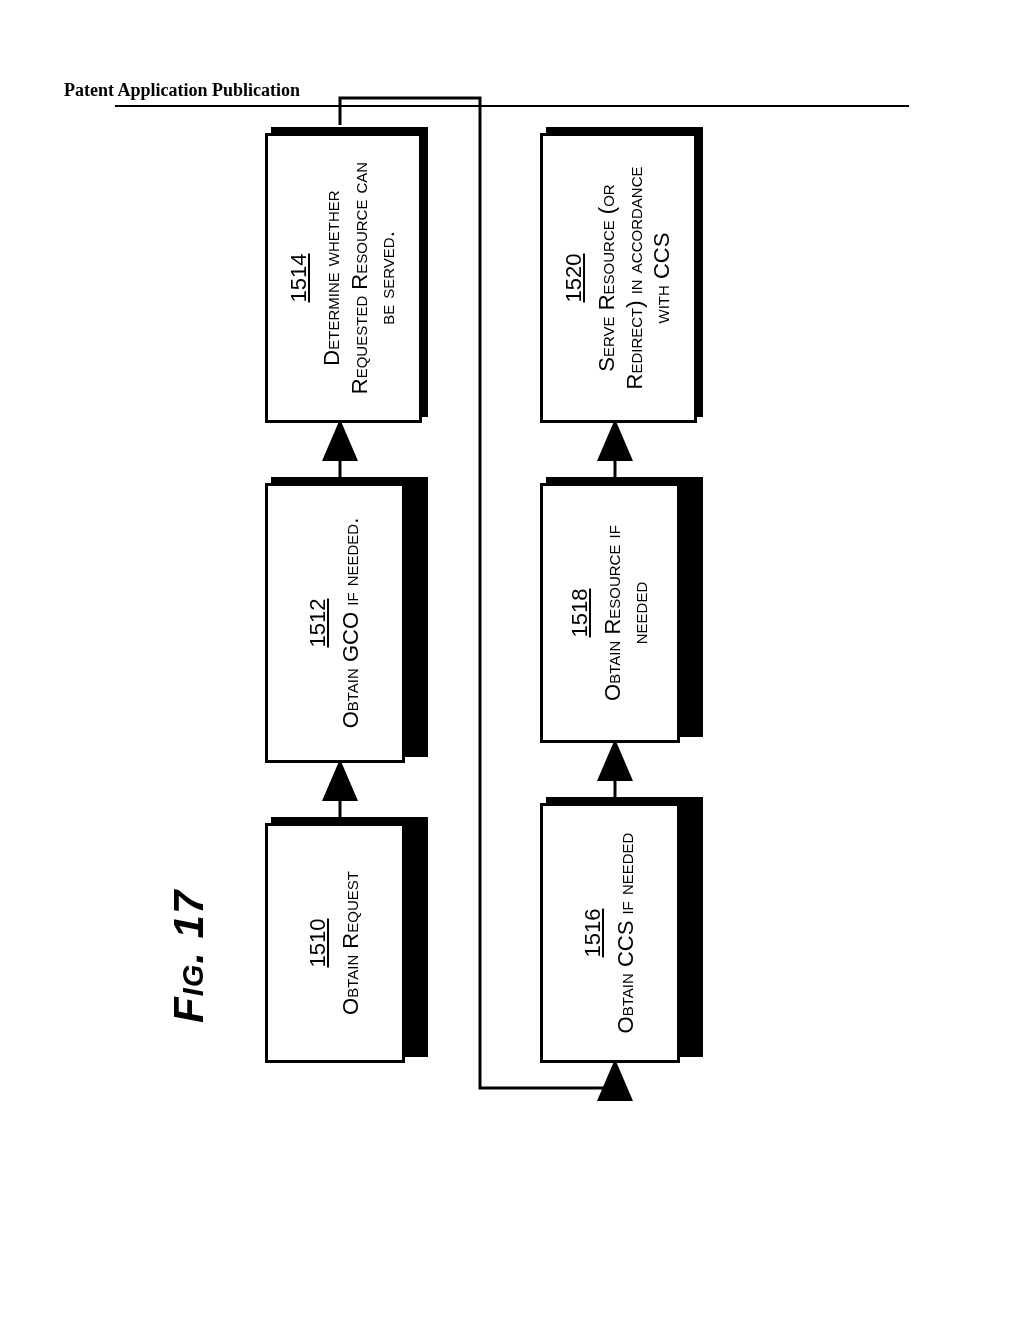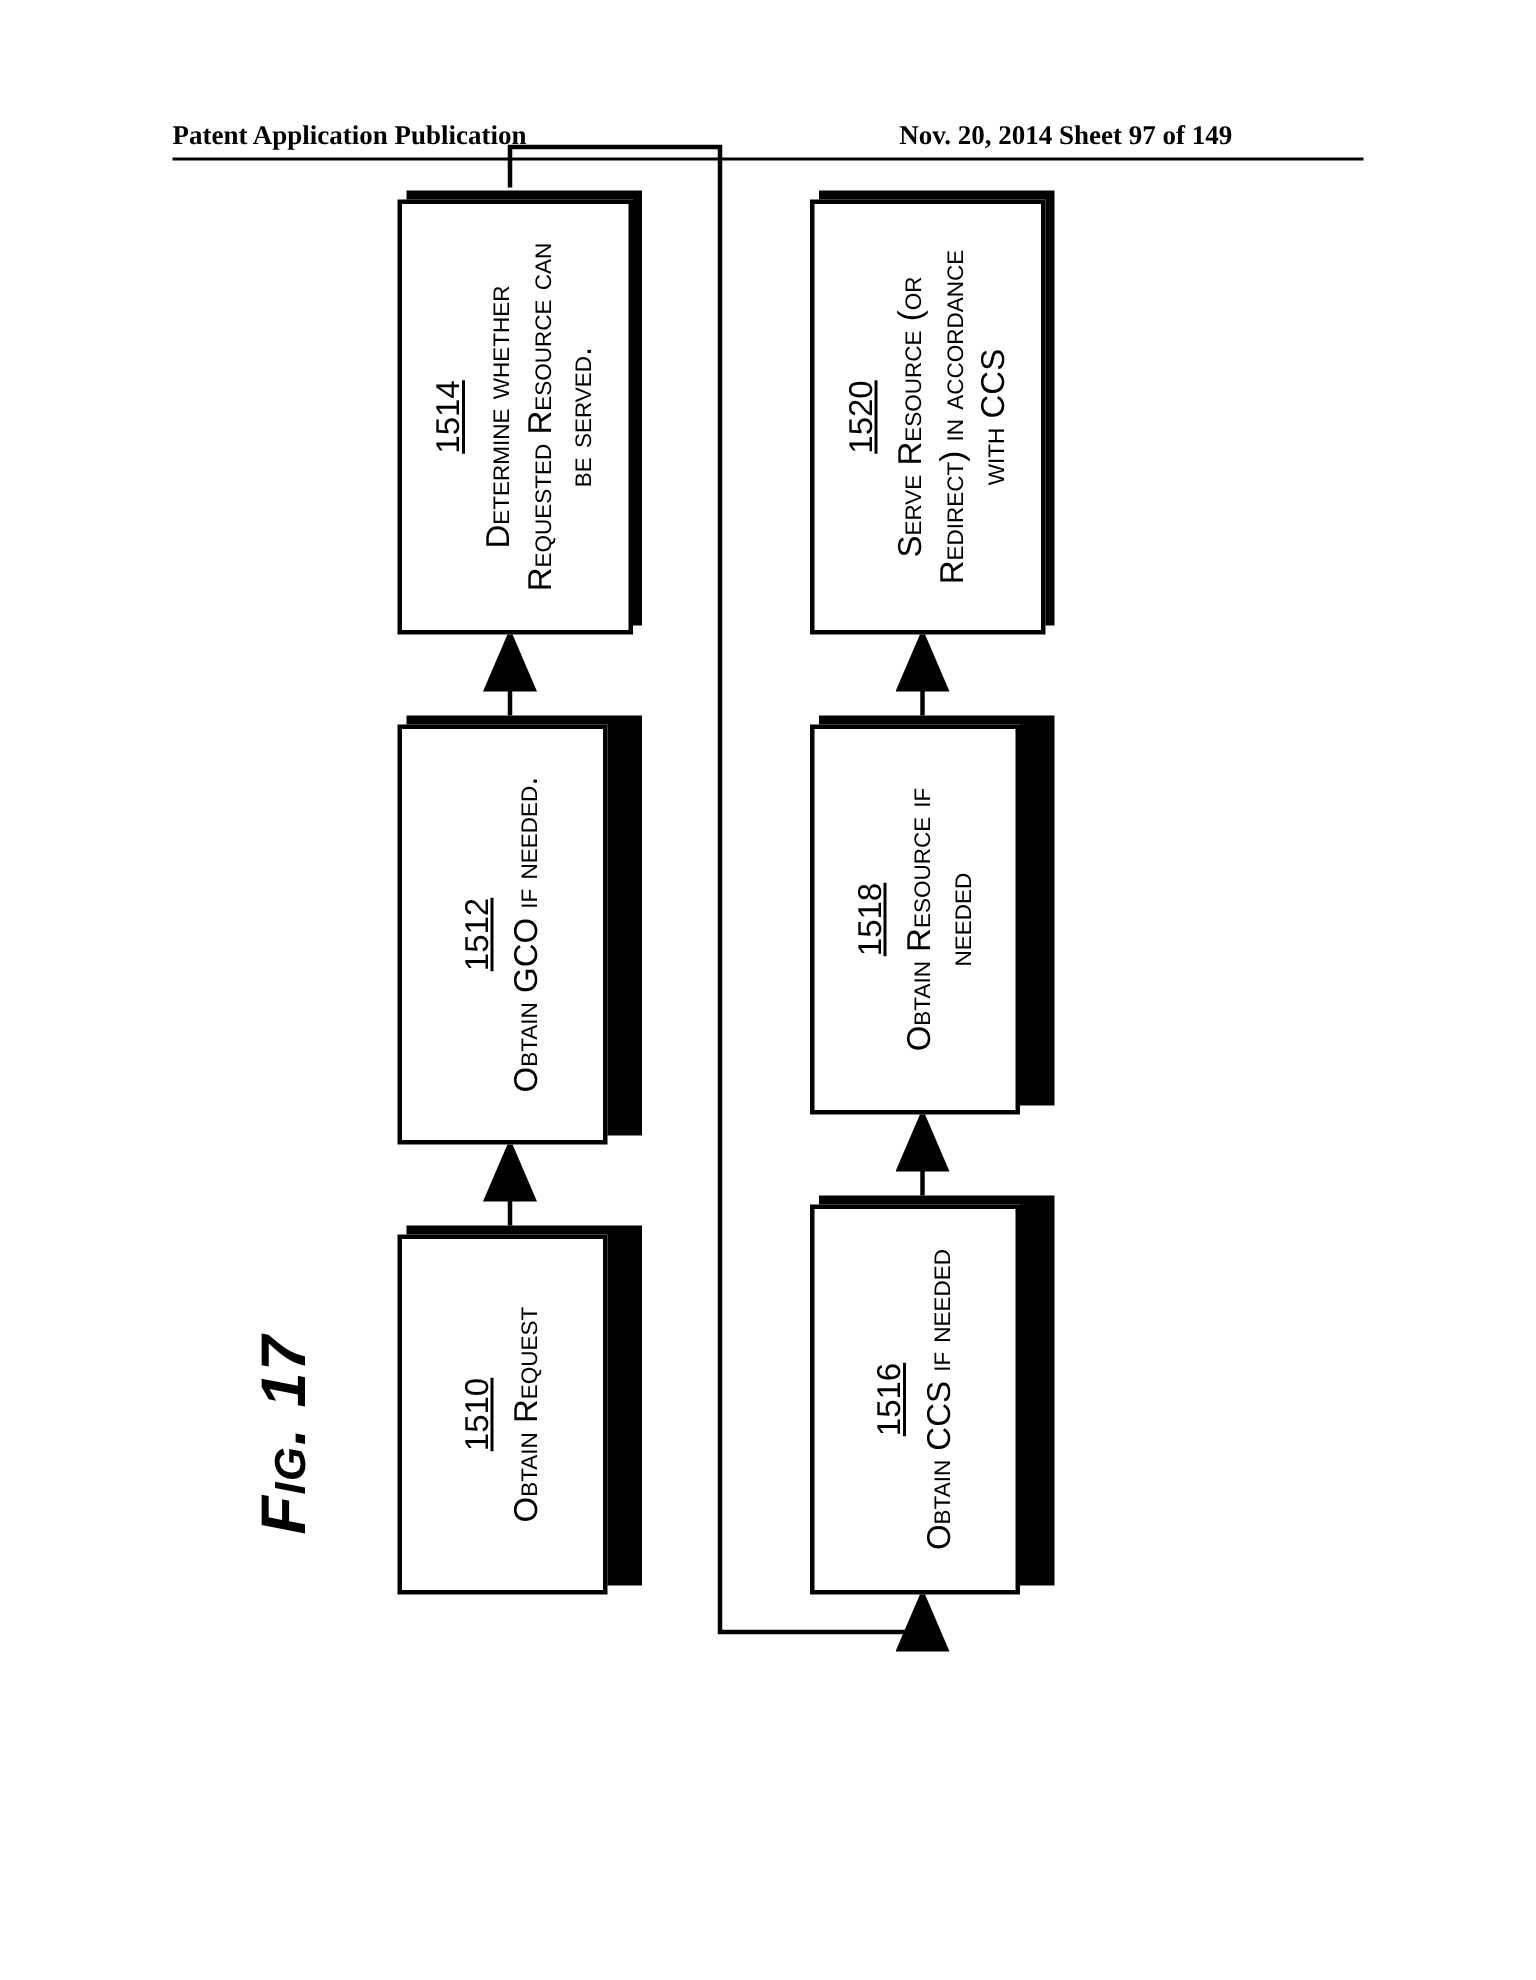--- a/index.html
+++ b/index.html
@@ -14,21 +14,21 @@
       font-family: Arial, sans-serif;
       position: relative;
     }
     .header {
       position: absolute;
       top: 80px;
       left: 0;
       right: 0;
       display: flex;
       justify-content: space-between;
-      padding: 0 115px;
+      padding: 0 64px;
       font-family: "Times New Roman", serif;
       font-size: 18px;
       font-weight: bold;
     }
     .header-left {
       flex: 1;
     }
     .header-center {
       flex: 1;
       text-align: center;
@@ -120,21 +120,20 @@
       position: absolute;
       overflow: visible;
       pointer-events: none;
     }
   </style>
 </head>
 <body>
 
 <div class="header">
   <div class="header-left">Patent Application Publication</div>
-  <div class="header-center">Nov. 20, 2014  Sheet 97 of 149</div>
 </div>
 <div class="rule"></div>
 
 <div class="figure-area">
   <div class="rotated-content">
 
     <div class="fig-title">Fig. 17</div>
 
     <div class="flowchart">
 

